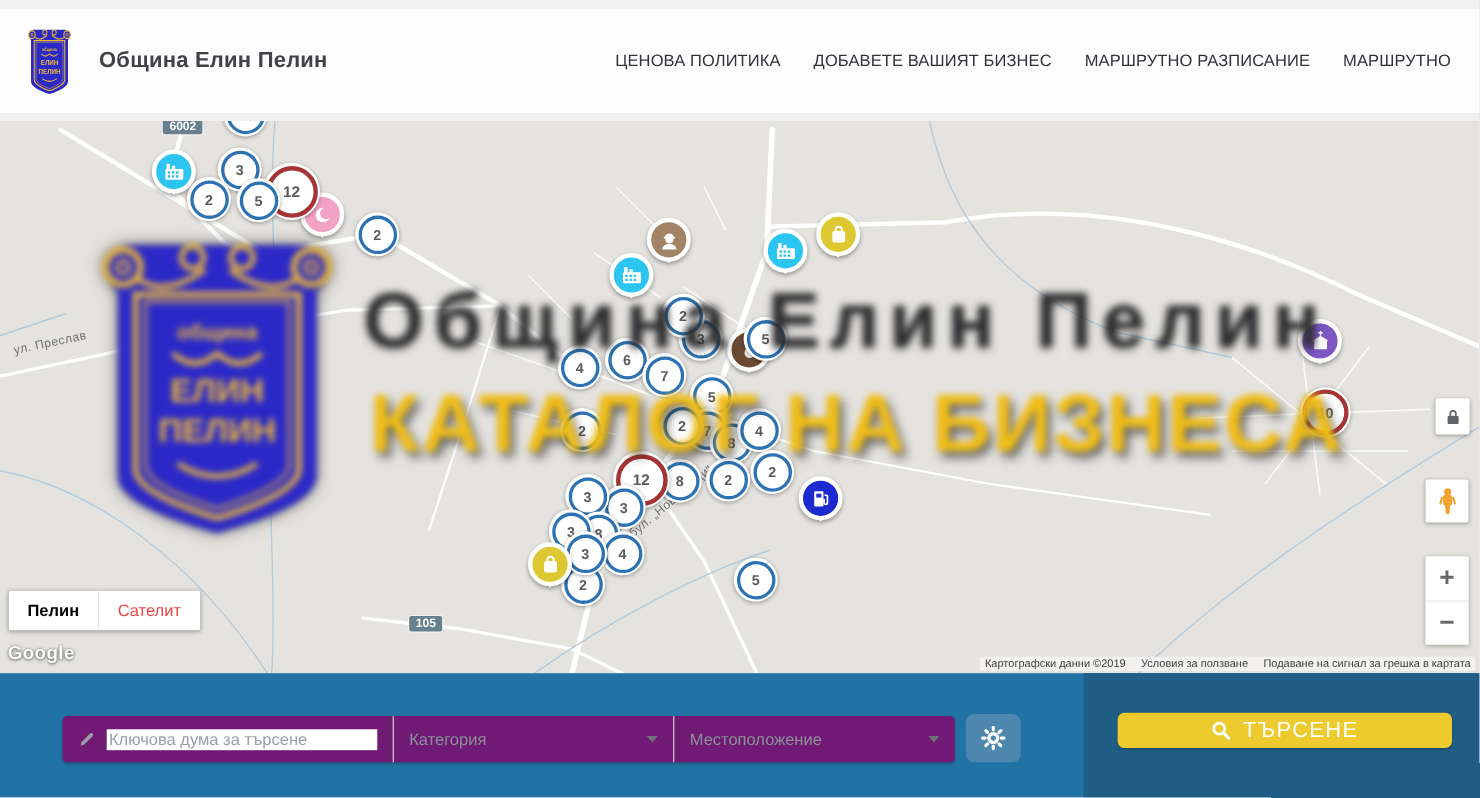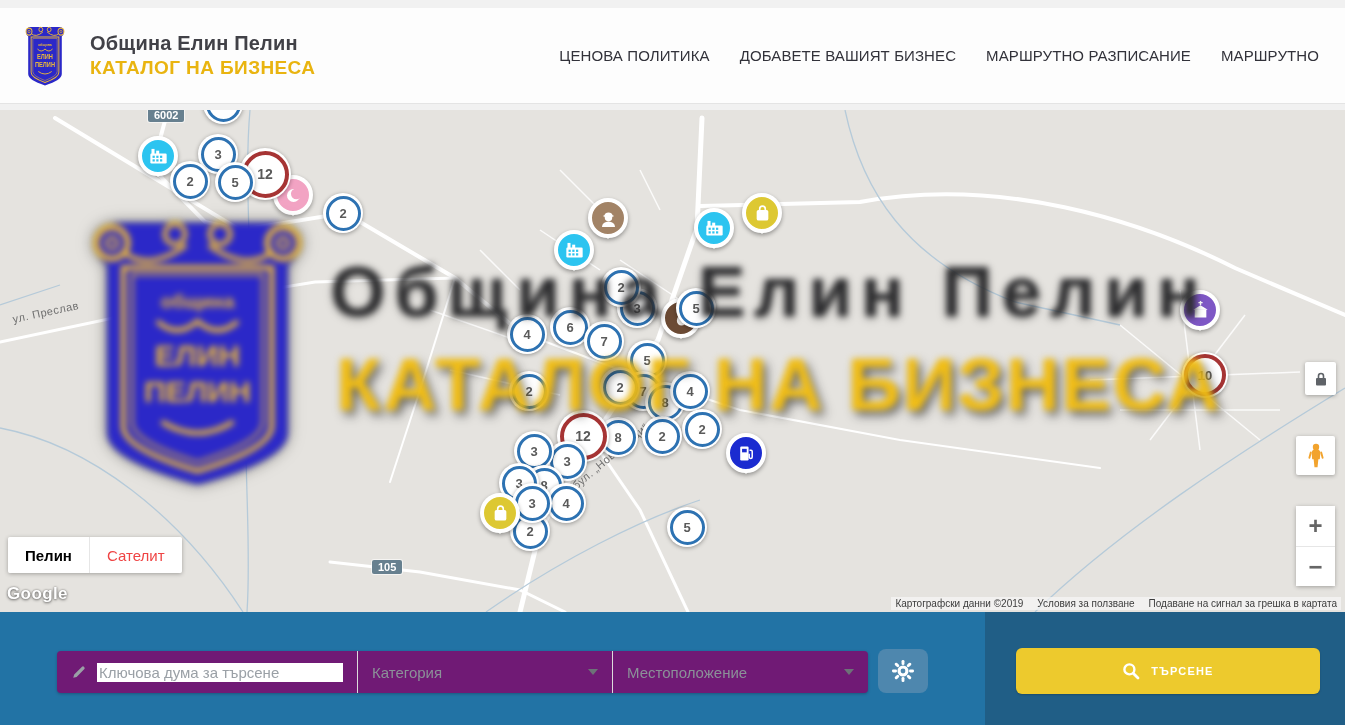--- a/index.html
+++ b/index.html
@@ -85,23 +85,23 @@
   .f-key{width:300px;gap:10px;}
   .f-key input{border:none;outline:none;font-size:15px;color:#555;width:100%;font-family:inherit;}
   .f-key input::placeholder{color:#9aa0a6;}
   .f-sel{width:255px;justify-content:space-between;cursor:pointer;}
   .f-sel:last-child{width:256px;}
   .sel-text{font-size:15px;color:#8b9198;}
   .caret{width:0;height:0;border-left:5px solid transparent;border-right:5px solid transparent;
          border-top:6px solid #6d7278;}
   .gear-btn{position:absolute;left:878px;top:37px;width:50px;height:44px;background:#4e87ae;border:none;
          border-radius:8px;display:flex;align-items:center;justify-content:center;cursor:pointer;}
-  .search-btn{position:absolute;left:1016px;top:36px;width:304px;height:46px;background:#edca2d;border:none;
+  .search-btn{position:absolute;left:1016px;top:36px;width:304px;height:32px;background:#edca2d;border:none;
          border-radius:6px;display:flex;align-items:center;justify-content:center;gap:11px;color:#fff;
-         font-weight:700;font-size:11px;letter-spacing:1.2px;cursor:pointer;font-family:inherit;
+         font-weight:400;font-size:20px;letter-spacing:1.2px;cursor:pointer;font-family:inherit;
          box-shadow:0 1px 2px rgba(0,0,0,.2);}
 </style>
 </head>
 <body>
 
 <div class="header">
   <a class="logo" href="#">
     <svg viewBox="0 0 100 124" preserveAspectRatio="none">
       <rect x="5" y="4" width="90" height="20" rx="10" fill="#2b28c8"></rect>
       <path d="M10,20 L10,98 Q10,110 50,121 Q90,110 90,98 L90,20 Q70,8 50,20 Q30,8 10,20 Z" fill="#2b28c8"></path>
@@ -116,21 +116,20 @@
       <path d="M17,24 L17,95 Q17,105 50,115 Q83,105 83,95 L83,24 Z" fill="none" stroke="#ecb937" stroke-width="2.2"></path>
       <path d="M21,27 L21,93 Q21,102 50,111 Q79,102 79,93 L79,27 Z" fill="none" stroke="#ecb937" stroke-width="1"></path>
       <text x="50" y="42" text-anchor="middle" font-size="8.5" font-weight="bold" fill="#ecb937">община</text>
       <path d="M32,48 Q41,56 50,48 Q59,56 68,48" fill="none" stroke="#ecb937" stroke-width="2"></path>
       <text x="50" y="68" text-anchor="middle" font-size="13.5" font-weight="bold" fill="#ecb937">ЕЛИН</text>
       <text x="50" y="84" text-anchor="middle" font-size="13.5" font-weight="bold" fill="#ecb937">ПЕЛИН</text>
       <path d="M34,93 Q50,103 66,93" fill="none" stroke="#ecb937" stroke-width="2"></path>
     </svg>
     <span class="brand">
       <div class="brand-title">Община Елин Пелин</div>
-      <div class="brand-sub">КАТАЛОГ НА БИЗНЕСА</div>
     </span>
   </a>
   <nav class="nav">
     <a href="#">ЦЕНОВА ПОЛИТИКА</a>
     <a href="#">ДОБАВЕТЕ ВАШИЯТ БИЗНЕС</a>
     <a href="#">МАРШРУТНО РАЗПИСАНИЕ</a>
     <a href="#">МАРШРУТНО</a>
   </nav>
 </div>
 

